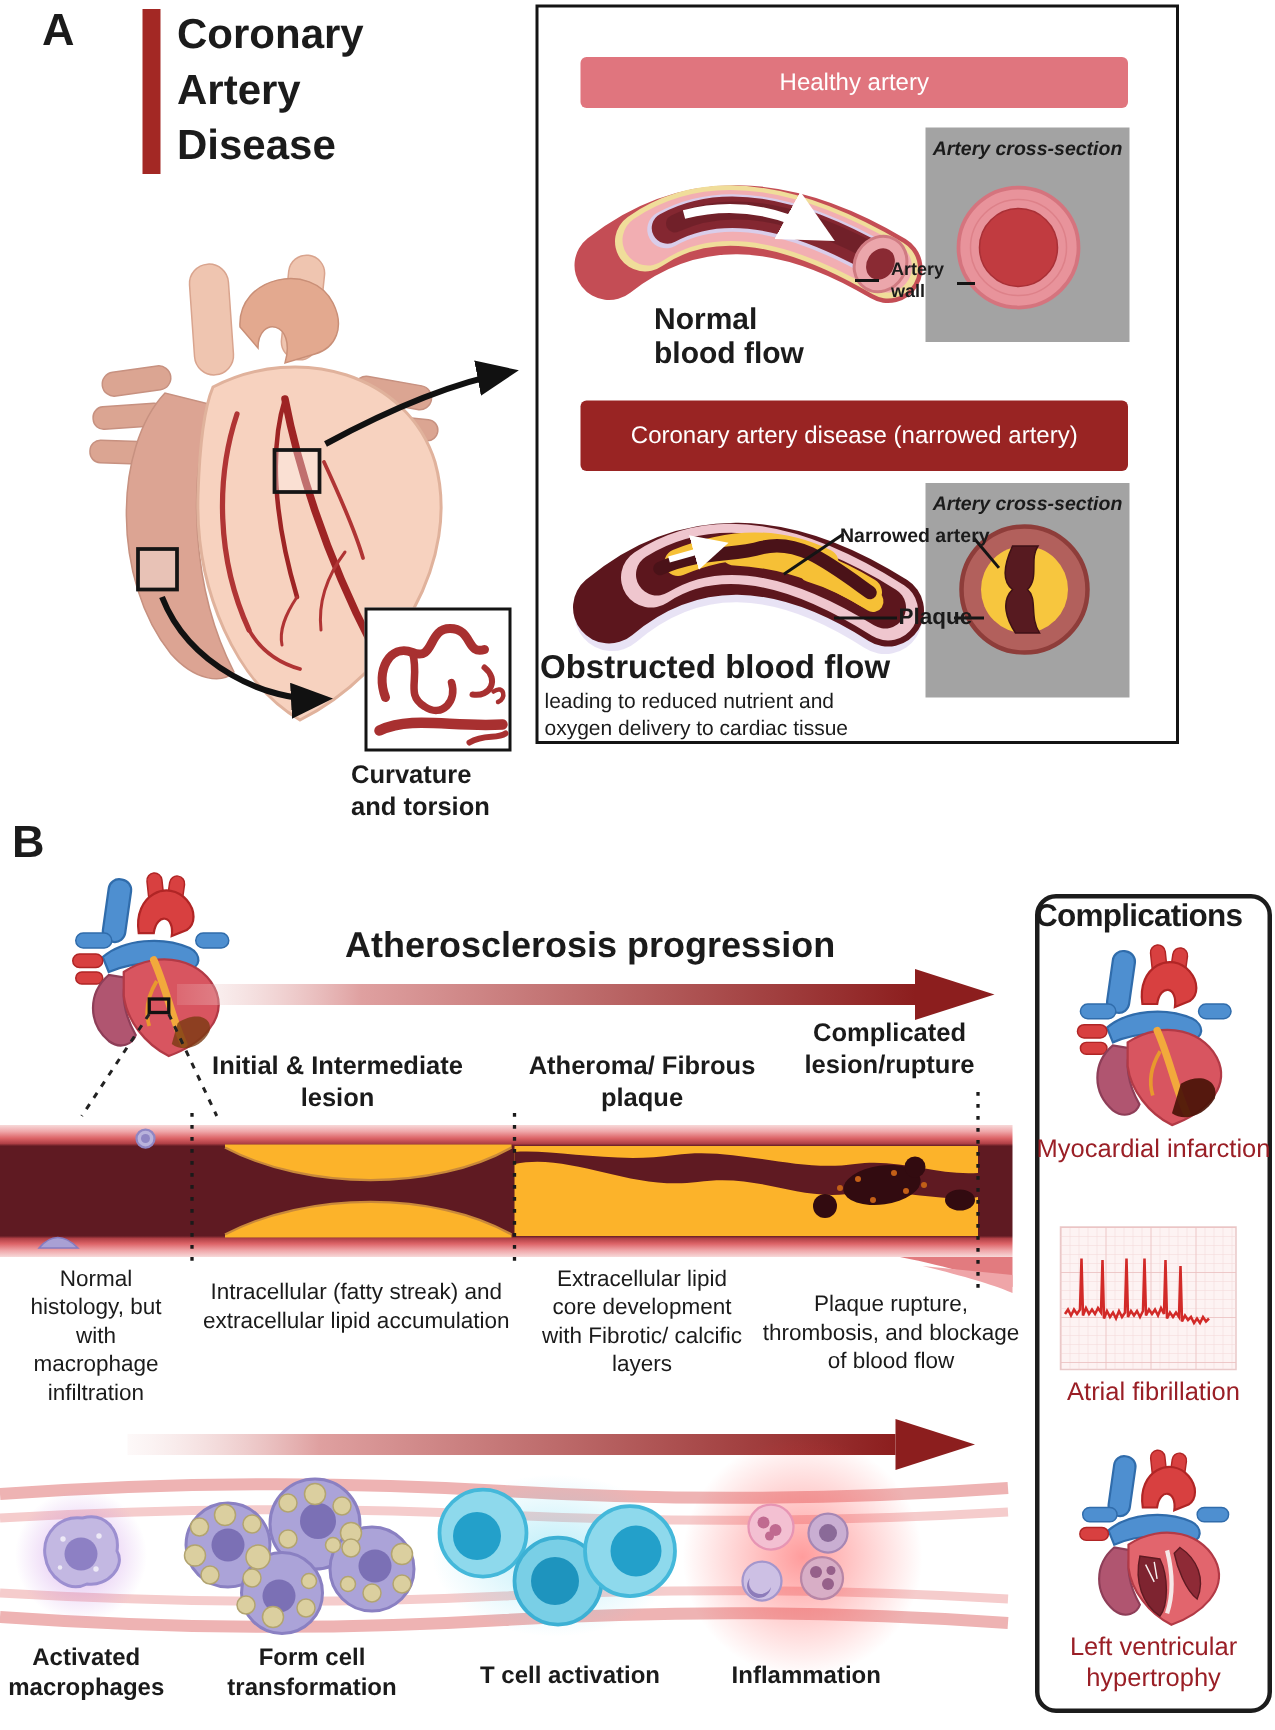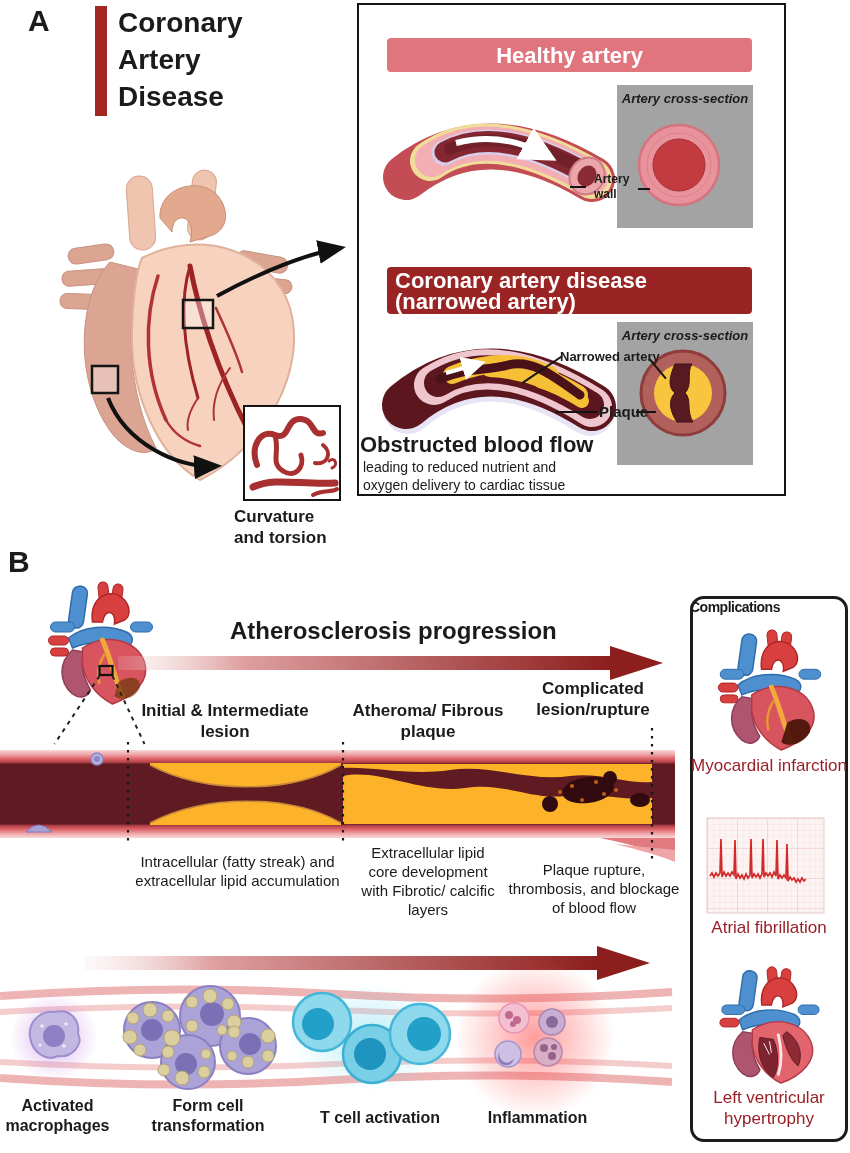--- a/index.html
+++ b/index.html
@@ -2,21 +2,21 @@
 <html><head>
 <meta charset="utf-8">
 <style>
   *{box-sizing:border-box}
   body{margin:0;background:#fff}
   #page{position:relative;width:850px;height:1153px;background:#fff;overflow:hidden;
         font-family:"Liberation Sans",sans-serif;color:#1b1b1b}
   .abs{position:absolute}
   .b{font-weight:700}
   .ctr{text-align:left}
-  .hdr{position:absolute;color:#fff;font-weight:700;font-size:22px;text-align:left;
+  .hdr{position:absolute;color:#fff;font-weight:400;font-size:16px;text-align:left;
        border-radius:4px;display:flex;align-items:center;justify-content:center;line-height:21px;padding:2px 8px}
   .panelbox{position:absolute;border:2px solid #141414;background:#fff}
   .csbg{position:absolute;background:#a3a3a3}
   .cslabel{position:absolute;font-style:italic;font-weight:700;font-size:13px;text-align:center;width:100%;top:6px}
   .line{position:absolute;height:2px;background:#141414;transform-origin:0 0}
   .stage{position:absolute;font-weight:700;font-size:17px;line-height:21px;text-align:center}
   .desc{position:absolute;font-size:15px;line-height:19px;text-align:center}
   .celllbl{position:absolute;font-weight:700;font-size:16px;line-height:20px;text-align:center}
   .complbl{position:absolute;font-weight:400;font-size:17px;line-height:21px;text-align:center;color:#9a1f26;width:158px}
   svg{display:block;overflow:visible}
@@ -102,20 +102,21 @@
     </g>
     <g transform="translate(197,71) rotate(32)">
       <ellipse rx="17" ry="19" fill="#eba6ab" stroke="#d07b82" stroke-width="2"></ellipse>
       <ellipse rx="9" ry="11" fill="#8a2a33"></ellipse>
     </g>
     <path d="M66,38 Q112,26 156,50" fill="none" stroke="#fff" stroke-width="6" marker-end="url(#wa)"></path>
   </svg>
   <div class="line" style="left:570px;top:186px;width:16px"></div>
   <div class="line" style="left:638px;top:188px;width:12px"></div>
   <div class="abs b ctr" style="left:594px;top:172px;width:46px;font-size:12px;line-height:15px">Artery wall</div>
+  <div class="abs b ctr" style="left:436px;top:202px;width:112px;font-size:20px;line-height:23px">Normal blood flow</div>
 
   <div class="hdr" style="left:387px;top:267px;width:365px;height:47px;background:#992423">Coronary artery disease (narrowed artery)</div>
   <div class="csbg" style="left:617px;top:322px;width:136px;height:143px">
     <div class="cslabel">Artery cross-section</div>
     <svg width="136" height="143" viewBox="0 0 136 143">
       <circle cx="66" cy="71" r="42" fill="#b2605c" stroke="#8e3d3a" stroke-width="3"></circle>
       <circle cx="66" cy="71" r="29" fill="#f7c63e"></circle>
       <path transform="translate(66,71)" d="M-8,-29 C-13,-18 -16,-6 -8,0 C-16,8 -12,20 -6,29 L10,29 C3,18 9,6 2,0 C10,-8 3,-20 9,-29 Z" fill="#571a20" stroke="#3f1116"></path>
     </svg>
   </div>
@@ -225,20 +226,21 @@
     <circle cx="97" cy="17" r="3" fill="#8f86c4"></circle>
     <path d="M26,90 Q38,76 52,90 Z" fill="#a9a0d4" stroke="#857cc0"></path>
 
     <g stroke="#1a1a1a" stroke-width="2.2" stroke-dasharray="2.5,5.5">
       <line x1="128" y1="0" x2="128" y2="104"></line>
       <line x1="343" y1="0" x2="343" y2="104"></line>
       <line x1="652" y1="-14" x2="652" y2="120"></line>
     </g>
   </svg>
 
+  <div class="desc" style="left:8px;top:843px;width:112px">Normal histology, but with macrophage infiltration</div>
   <div class="desc" style="left:120px;top:852px;width:235px">Intracellular (fatty streak) and extracellular lipid accumulation</div>
   <div class="desc" style="left:357px;top:843px;width:142px">Extracellular lipid core development with Fibrotic/ calcific layers</div>
   <div class="desc" style="left:508px;top:860px;width:172px">Plaque rupture, thrombosis, and blockage of blood flow</div>
 
   <svg class="abs" style="left:85px;top:946px" width="565" height="34" viewBox="0 0 565 34">
     <defs>
       <linearGradient id="ag2" x1="0" y1="0" x2="1" y2="0">
         <stop offset="0" stop-color="#f2d6d6" stop-opacity="0.15"></stop>
         <stop offset="0.25" stop-color="#dfa0a0"></stop>
         <stop offset="1" stop-color="#8c1e1e"></stop>
@@ -347,21 +349,21 @@
         <circle cx="554" cy="65" r="3" fill="#96608a"></circle>
     </g>
   </svg>
 
   <div class="celllbl" style="left:0;top:1096px;width:115px">Activated macrophages</div>
   <div class="celllbl" style="left:133px;top:1096px;width:150px">Form cell transformation</div>
   <div class="celllbl" style="left:295px;top:1108px;width:170px">T cell activation</div>
   <div class="celllbl" style="left:465px;top:1108px;width:145px">Inflammation</div>
 
   <div class="abs" style="left:690px;top:596px;width:158px;height:546px;border:3px solid #1c1c1c;border-radius:14px;background:#fff"></div>
-  <div class="abs b ctr" style="left:690px;top:599px;width:158px;font-size:14px;letter-spacing:-0.5px">Complications</div>
+  <div class="abs b ctr" style="left:690px;top:599px;width:158px;font-size:21px;letter-spacing:-0.5px">Complications</div>
 
   <svg class="abs" style="left:710px;top:626px" width="118" height="128" viewBox="0 0 115 130">
     <rect x="28" y="8" width="15" height="42" rx="7" fill="#4e8fd0" stroke="#306cab" stroke-width="1.5" transform="rotate(8 35 29)"></rect>
     <rect x="8" y="44" width="24" height="10" rx="5" fill="#4e8fd0" stroke="#306cab"></rect>
     <rect x="56" y="4" width="10" height="20" rx="5" fill="#d84040" stroke="#b02525" transform="rotate(-6 61 14)"></rect>
     <rect x="70" y="6" width="10" height="18" rx="5" fill="#d84040" stroke="#b02525" transform="rotate(8 75 15)"></rect>
     <path d="M50,44 C46,18 70,8 82,22 C88,29 88,38 82,42 L72,46 C74,32 62,30 60,44 Z" fill="#d84040" stroke="#b02525" stroke-width="1.5"></path>
     <path d="M26,60 C40,48 66,46 84,54 C92,58 92,68 82,68 C62,62 44,64 30,70 Z" fill="#4e8fd0" stroke="#306cab" stroke-width="1.5"></path>
     <rect x="6" y="58" width="20" height="9" rx="4.5" fill="#d84040" stroke="#b02525"></rect>
     <rect x="8" y="70" width="18" height="8" rx="4" fill="#d84040" stroke="#b02525"></rect>

